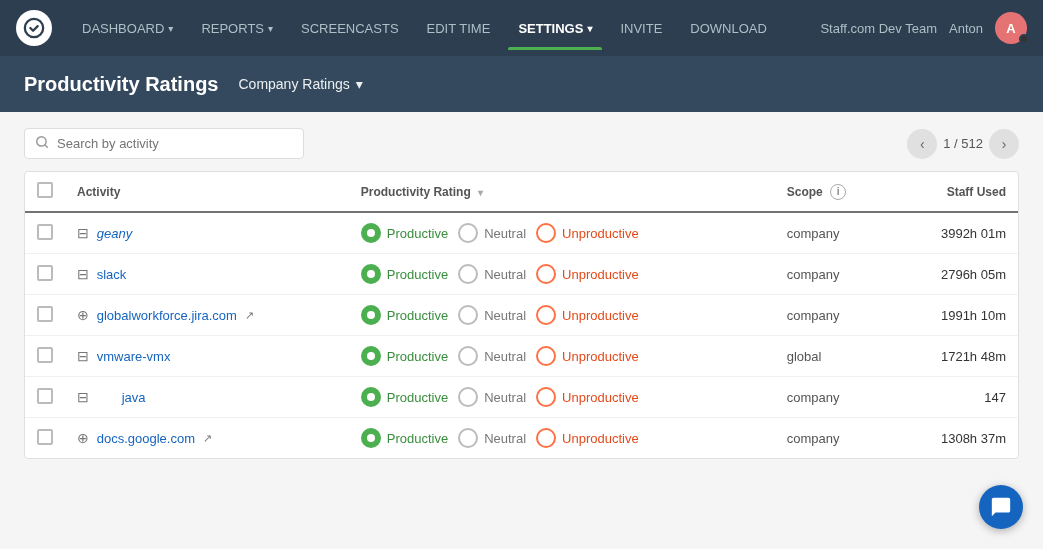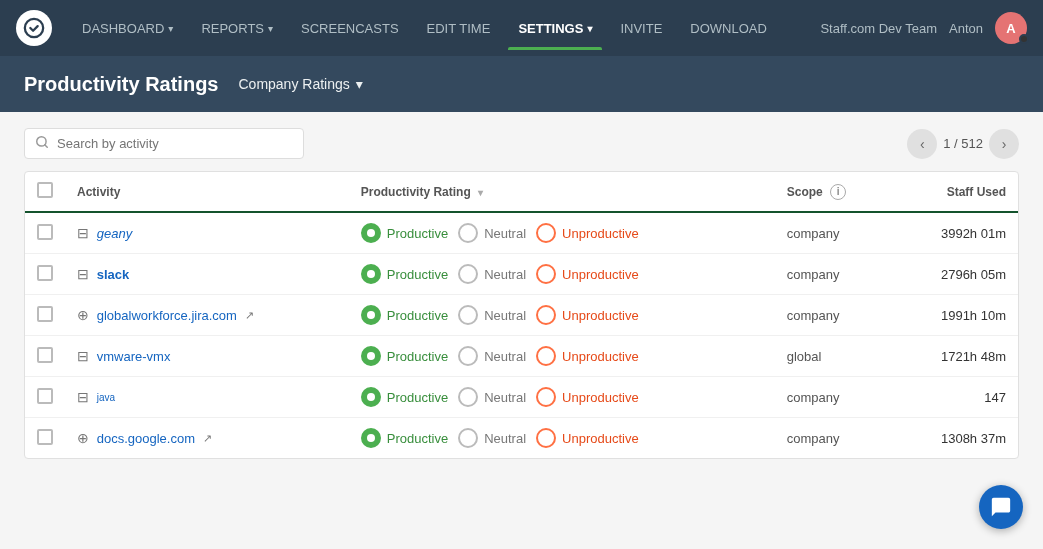--- a/index.html
+++ b/index.html
@@ -137,21 +137,21 @@
     .pagination-info { font-size: 13px; color: #555; }
 
     
     .table-wrap {
       background: #fff;
       border: 1px solid #e0e0e0;
       border-radius: 4px;
       overflow: hidden;
     }
     table { width: 100%; border-collapse: collapse; }
-    thead tr { border-bottom: 2px solid #14532d; }
+    thead tr { border-bottom: 2px solid #737373; }
     thead th {
       padding: 10px 12px;
       text-align: left;
       font-size: 12px;
       font-weight: 600;
       color: #555;
       white-space: nowrap;
     }
     thead th.time-used { text-align: right; }
     tbody tr { border-bottom: 1px solid #f0f0f0; }
@@ -349,21 +349,21 @@
       <td class="scope-cell">company</td>
       <td class="time-cell">3992h 01m</td>
     </tr>
           <tr>
       <td class="checkbox-cell">
         <div class="cb"></div>
       </td>
       <td>
         <div class="activity-cell">
           <span class="activity-icon" style="font-size:14px; color:#777;">⊟</span>
-          <span style="color:#1565c0; font-size:13px;font-weight:bold;">slack</span>
+          <span style="color:#1565c0; font-size:13px;">slack</span>
 
         </div>
       </td>
       <td>
         <div class="productivity-cell">
           <div class="radio-btn productive"></div>
           <span class="rating-label productive">Productive</span>
           <div class="radio-btn" style="border-color:#bbb; margin-left:4px;"></div>
           <span class="rating-label neutral">Neutral</span>
           <div class="radio-btn unproductive" style="margin-left:4px;"></div>
@@ -421,21 +421,21 @@
       <td class="scope-cell">global</td>
       <td class="time-cell">1721h 48m</td>
     </tr>
           <tr>
       <td class="checkbox-cell">
         <div class="cb"></div>
       </td>
       <td>
         <div class="activity-cell">
           <span class="activity-icon" style="font-size:14px; color:#777;">⊟</span>
-          <span style="color:#1565c0; font-size:10px;">java</span>
+          <span style="color:#1565c0; font-size:13px;margin-left:25px;">java</span>
 
         </div>
       </td>
       <td>
         <div class="productivity-cell">
           <div class="radio-btn productive"></div>
           <span class="rating-label productive">Productive</span>
           <div class="radio-btn" style="border-color:#bbb; margin-left:4px;"></div>
           <span class="rating-label neutral">Neutral</span>
           <div class="radio-btn unproductive" style="margin-left:4px;"></div>

